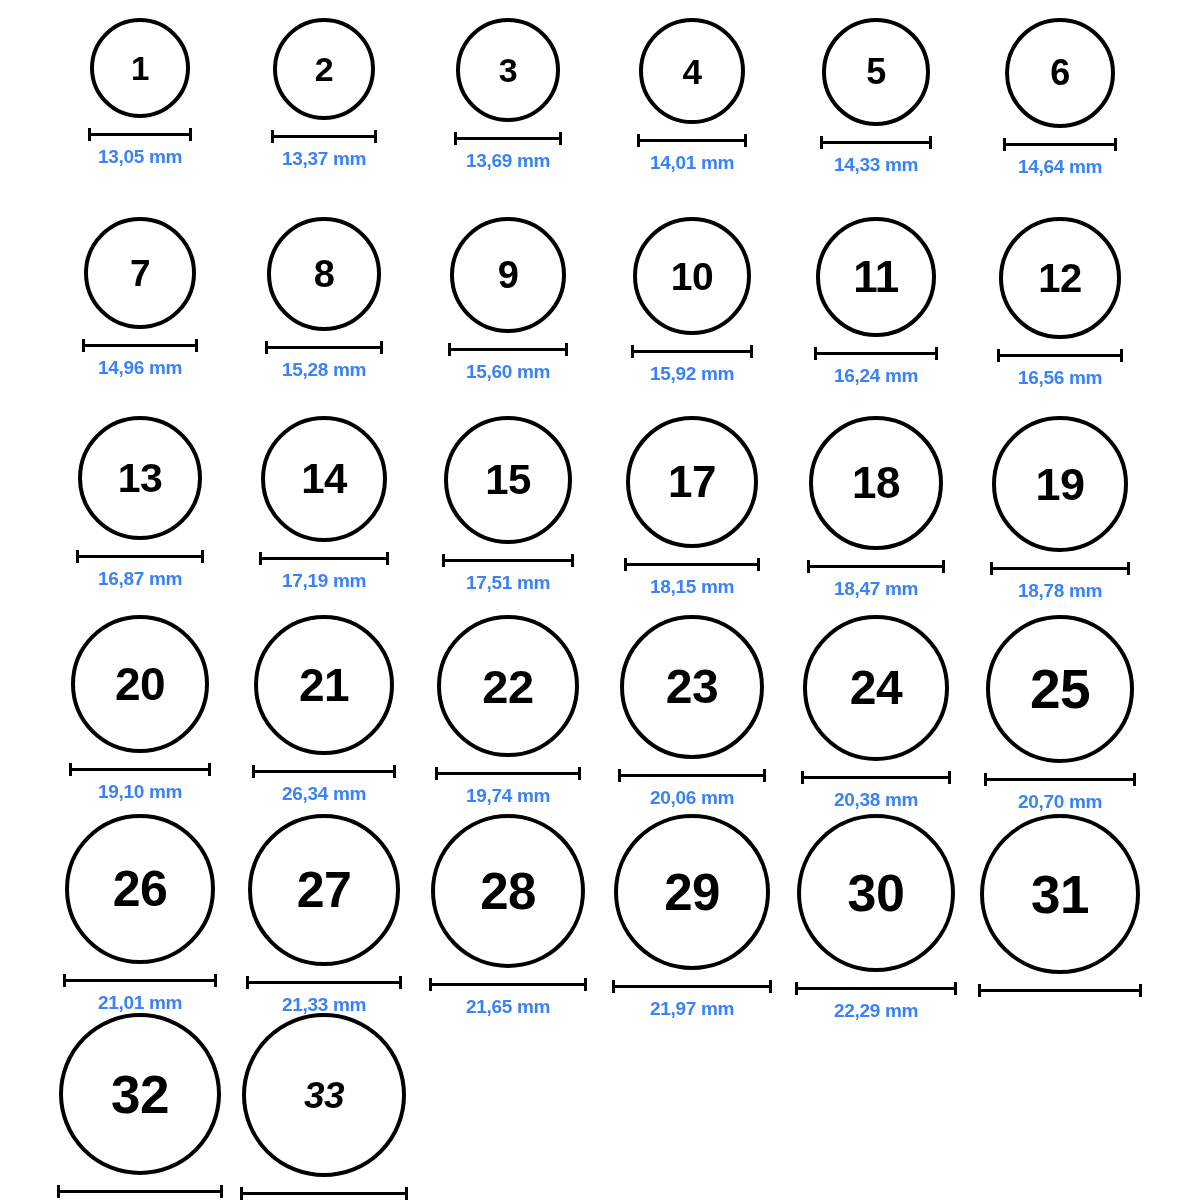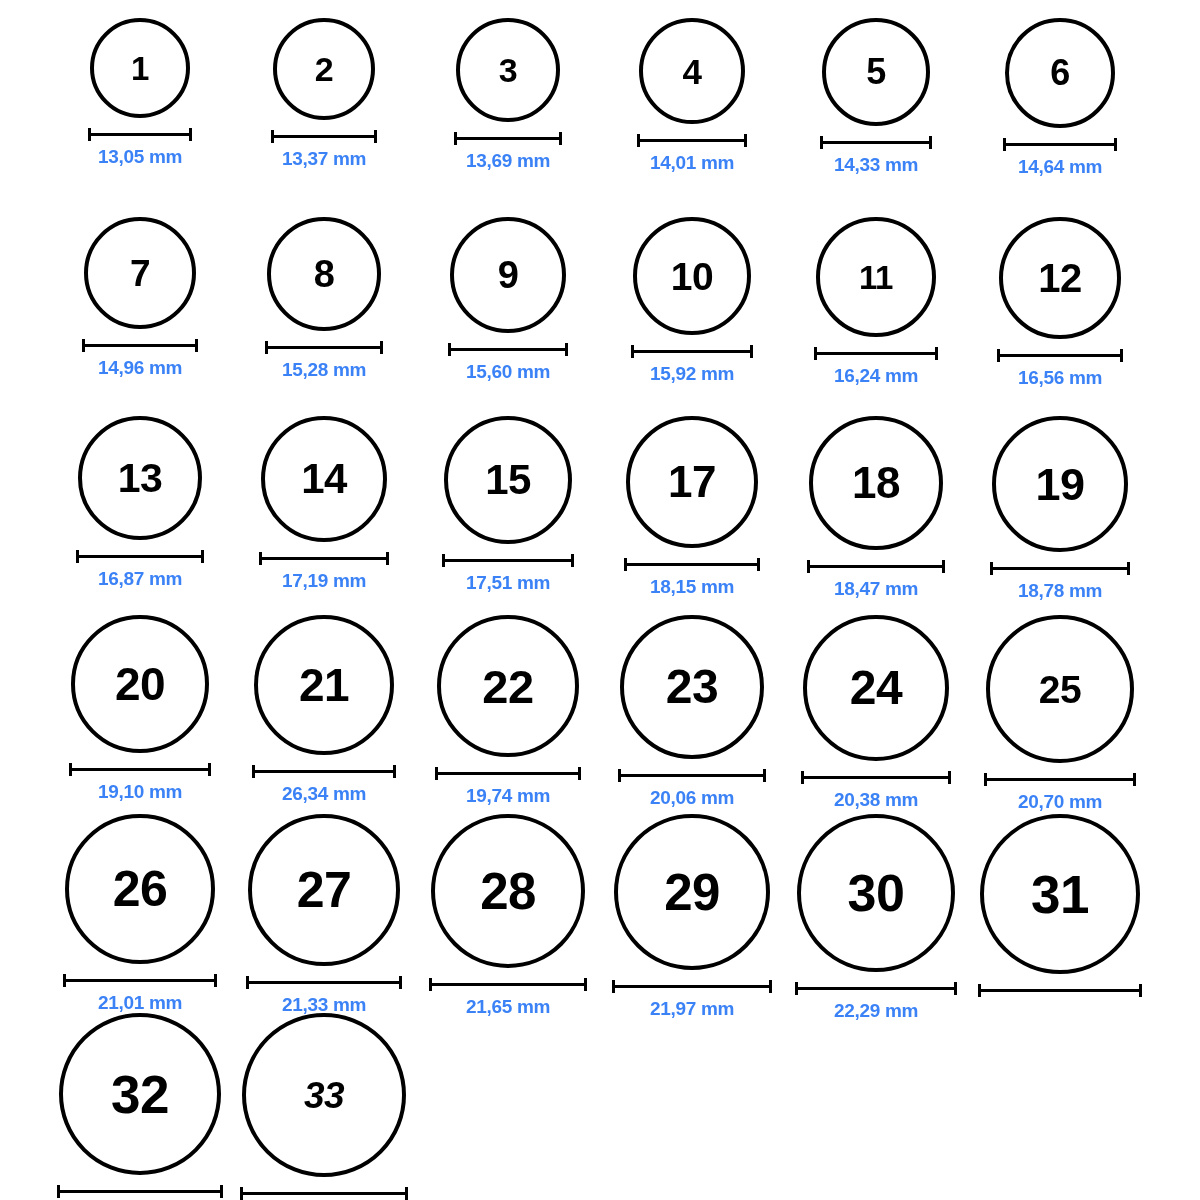--- a/index.html
+++ b/index.html
@@ -218,21 +218,21 @@
           <div class="caliper" style="width: 122px;">
             <div class="bar"></div>
             <div class="tick left"></div>
             <div class="tick right"></div>
           </div>
           <div class="mm-label">15,92 mm</div>
         </div>
       </div>
       <div class="cell">
         <div class="ring" style="width: 120px; height: 120px;">
-          <span class="ring-num" style="font-size: 33px;">11</span>
+          <span class="ring-num" style="font-size: 44px;">11</span>
         </div>
         <div class="measure">
           <div class="caliper" style="width: 124px;">
             <div class="bar"></div>
             <div class="tick left"></div>
             <div class="tick right"></div>
           </div>
           <div class="mm-label">16,24 mm</div>
         </div>
       </div>
@@ -387,21 +387,21 @@
           <div class="caliper" style="width: 150px;">
             <div class="bar"></div>
             <div class="tick left"></div>
             <div class="tick right"></div>
           </div>
           <div class="mm-label">20,38 mm</div>
         </div>
       </div>
       <div class="cell">
         <div class="ring" style="width: 148px; height: 148px;">
-          <span class="ring-num" style="font-size: 39px;">25</span>
+          <span class="ring-num" style="font-size: 55px;">25</span>
         </div>
         <div class="measure">
           <div class="caliper" style="width: 152px;">
             <div class="bar"></div>
             <div class="tick left"></div>
             <div class="tick right"></div>
           </div>
           <div class="mm-label">20,70 mm</div>
         </div>
       </div>

